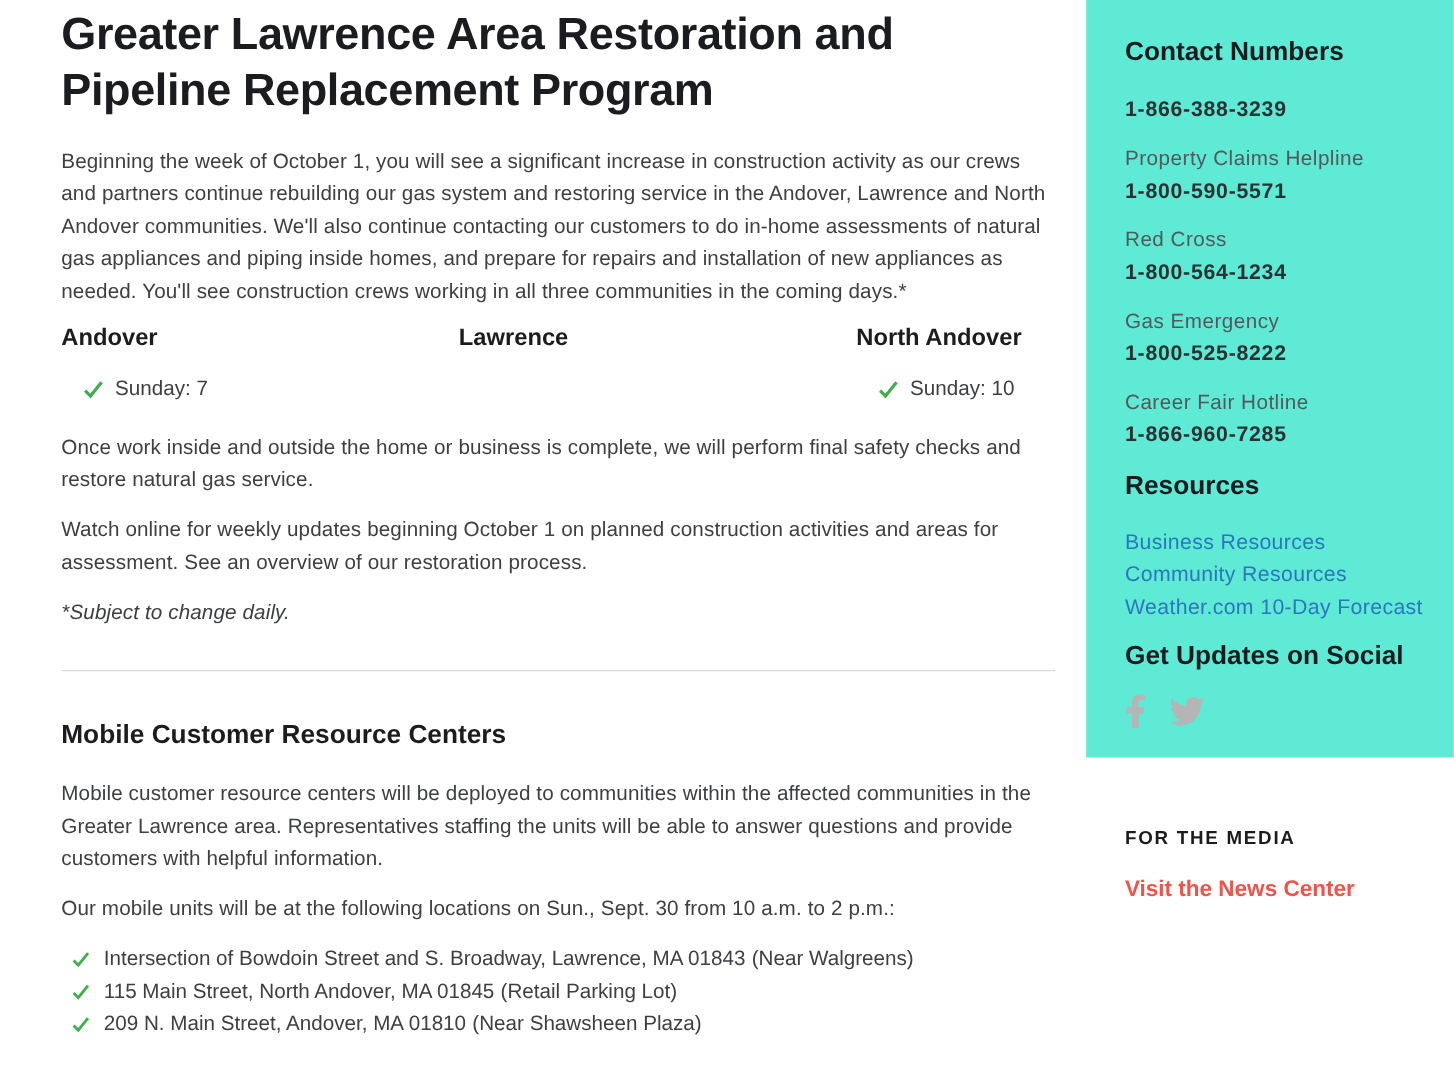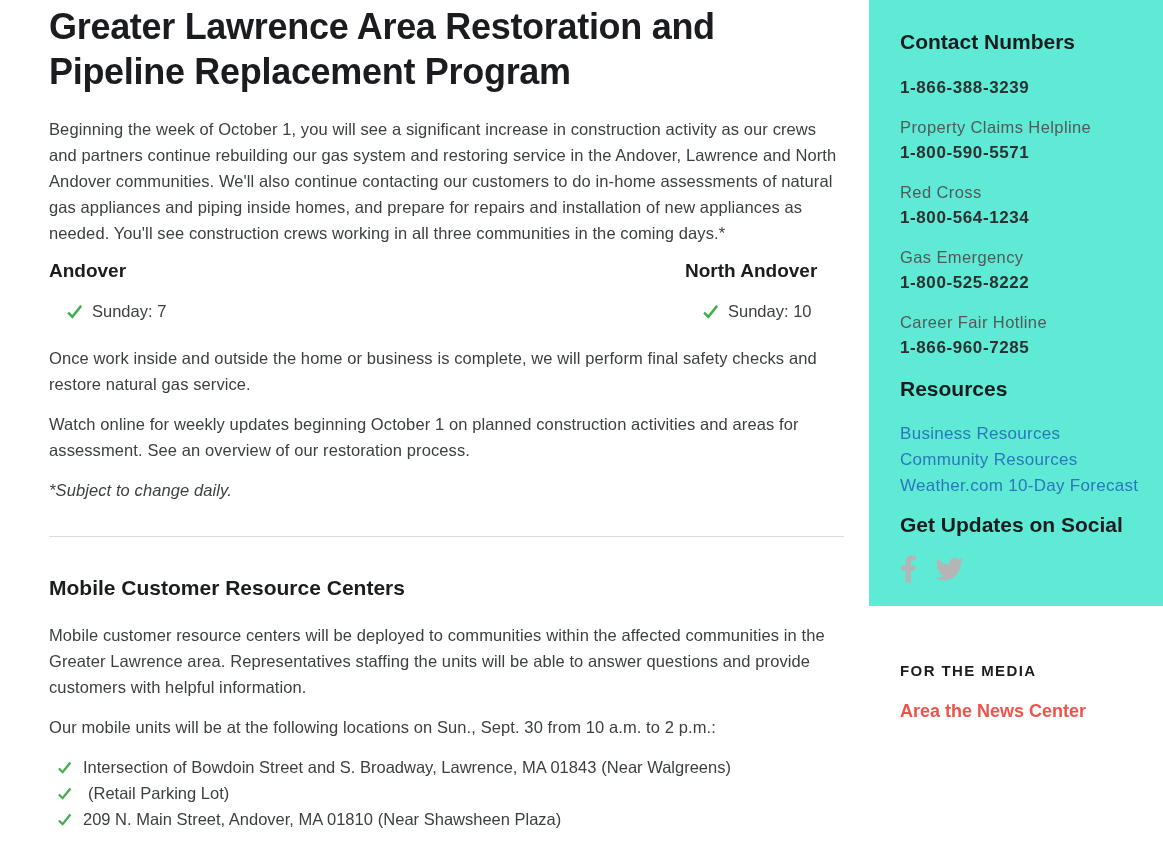--- a/index.html
+++ b/index.html
@@ -69,20 +69,21 @@
       <div>
         <h3>Andover</h3>
         <div class="check-row">
           <svg class="check" viewBox="0 0 16 16">
               <path d="M2 9 L6 13 L14.3 2.6" fill="none" stroke="#3fae4c" stroke-width="2.4"></path>
             </svg>
           <span>Sunday: 7</span>
         </div>
       </div>
       <div>
+        <h3>Lawrence</h3>
       </div>
       <div>
         <h3>North Andover</h3>
         <div class="check-row">
           <svg class="check" viewBox="0 0 16 16">
               <path d="M2 9 L6 13 L14.3 2.6" fill="none" stroke="#3fae4c" stroke-width="2.4"></path>
             </svg>
           <span>Sunday: 10</span>
         </div>
       </div>
@@ -107,20 +108,21 @@
         <svg class="check" viewBox="0 0 16 16">
             <path d="M2 9 L6 13 L14.3 2.6" fill="none" stroke="#3fae4c" stroke-width="2.4"></path>
           </svg>
         <a class="ulink">Intersection of Bowdoin Street and S. Broadway, Lawrence, MA 01843</a>
         <span class="loc-note">(Near Walgreens)</span>
       </li>
       <li>
         <svg class="check" viewBox="0 0 16 16">
             <path d="M2 9 L6 13 L14.3 2.6" fill="none" stroke="#3fae4c" stroke-width="2.4"></path>
           </svg>
+        <a class="ulink">115 Main Street, North Andover, MA 01845</a>
         <span class="loc-note">(Retail Parking Lot)</span>
       </li>
       <li>
         <svg class="check" viewBox="0 0 16 16">
             <path d="M2 9 L6 13 L14.3 2.6" fill="none" stroke="#3fae4c" stroke-width="2.4"></path>
           </svg>
         <a class="ulink">209 N. Main Street, Andover, MA 01810</a>
         <span class="loc-note">(Near Shawsheen Plaza)</span>
       </li>
     </ul>
@@ -165,17 +167,17 @@
         <a aria-label="Twitter">
           <svg width="33" height="28" viewBox="0 0 512 512">
               <path d="M459.37 151.716c.325 4.548.325 9.097.325 13.645 0 138.72-105.583 298.558-298.558 298.558-59.452 0-114.68-17.219-161.137-47.106 8.447.974 16.568 1.299 25.34 1.299 49.055 0 94.213-16.568 130.274-44.832-46.132-.975-84.792-31.188-98.112-72.772 6.498.974 12.995 1.624 19.818 1.624 9.421 0 18.843-1.3 27.614-3.573-48.081-9.747-84.143-51.98-84.143-102.985v-1.299c13.969 7.797 30.214 12.67 47.431 13.319-28.264-18.843-46.781-51.005-46.781-87.391 0-19.492 5.197-37.36 14.294-52.954 51.655 63.675 129.3 105.258 216.365 109.807-1.624-7.797-2.599-15.918-2.599-24.04 0-57.828 46.782-104.934 104.934-104.934 30.213 0 57.502 12.67 76.67 33.137 23.715-4.548 46.456-13.32 66.599-25.34-7.798 24.366-24.366 44.833-46.132 57.827 21.117-2.273 41.584-8.122 60.426-16.243-14.292 20.791-32.161 39.308-52.953 55.251z"></path>
             </svg>
         </a>
       </div>
     </div>
 
     <div class="media">
       <div class="media-label">FOR THE MEDIA</div>
-      <a class="media-link">Area the News Center</a>
+      <a class="media-link">Visit the News Center</a>
     </div>
   </div>
 
 </div>
 
 </body></html>

